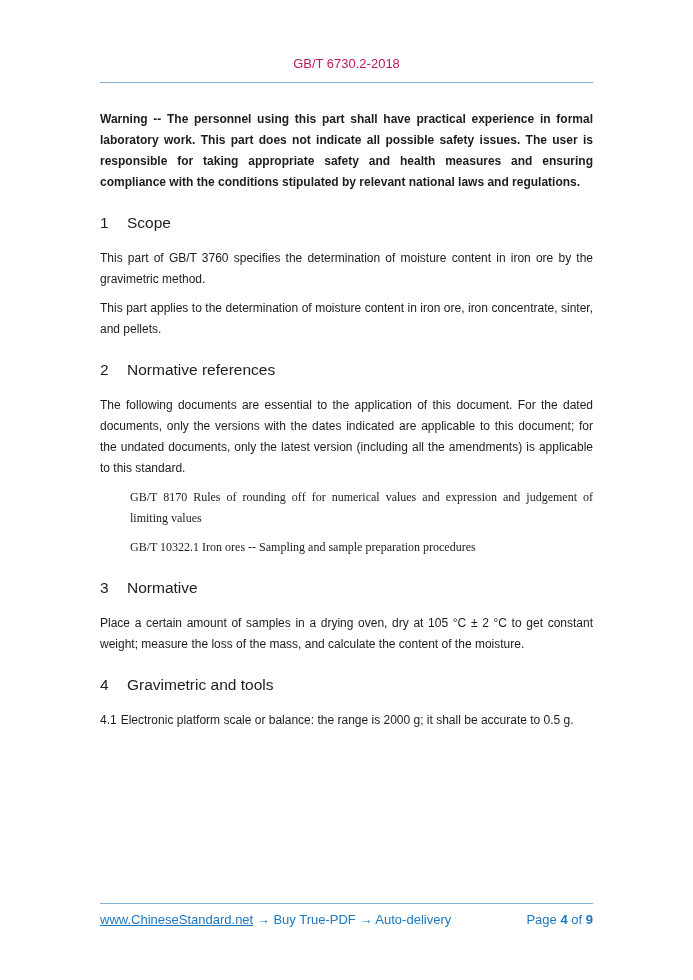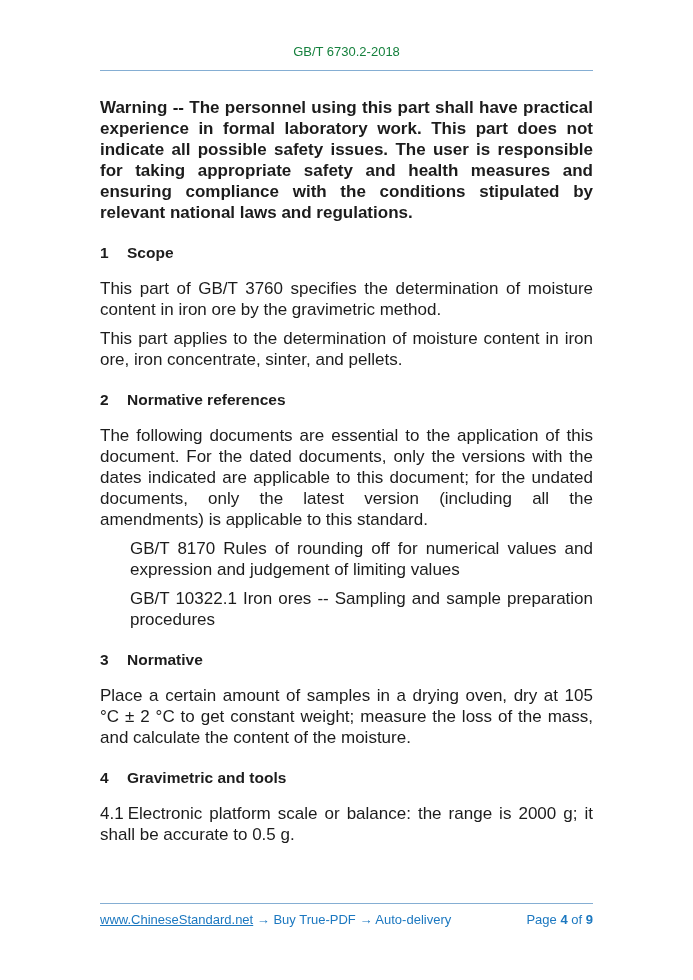--- a/index.html
+++ b/index.html
@@ -13,63 +13,64 @@
     height: 980px;
     margin: 0;
     background: #ffffff;
     box-sizing: border-box;
     padding: 0 100px;
     overflow: hidden;
     font-family: "Liberation Sans", sans-serif;
     color: #1c1c1c;
   }
   .std-code {
-    padding-top: 44px;
+    padding-top: 56px;
     text-align: center;
-    color: #15803d;
+    color: #be185d;
     font-size: 13px;
     line-height: 15px;
   }
   .header-rule {
     border-top: 1px solid #85aed3;
     margin-top: 11px;
     height: 0;
   }
   h1.doc-title {
     font-size: 18px;
     line-height: 40px;
     font-weight: bold;
     text-align: center;
     margin: 16px 0 0 0;
     color: #1c1c1c;
   }
   p.body-par {
-    font-size: 17px;
+    font-size: 12px;
     line-height: 21px;
     text-align: justify;
     margin: 8px 0;
     color: #1c1c1c;
   }
   p.warning {
     font-weight: bold;
     margin-top: 26px;
   }
   h2.sec-heading {
     font-size: 15.5px;
     line-height: 19px;
-    font-weight: bold;
+    font-weight: normal;
     margin: 20px 0 16px 0;
     color: #1c1c1c;
   }
   .h2-num {
     display: inline-block;
     min-width: 27px;
   }
   p.ref {
     padding-left: 30px;
+    font-family: Liberation Serif, serif;
   }
   .clause-label {
     font-weight: normal;
     margin-right: 4px;
   }
   .footer {
     position: absolute;
     left: 100px;
     right: 100px;
     top: 903px;

